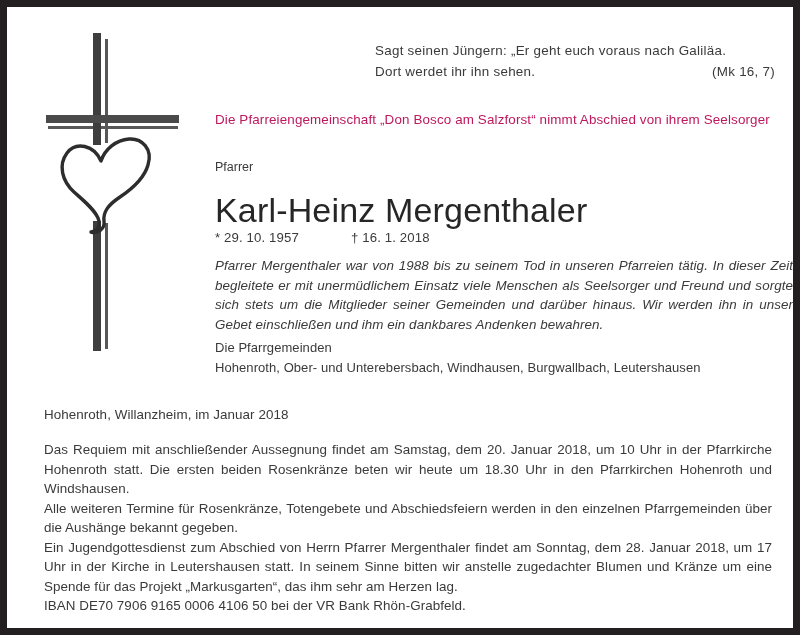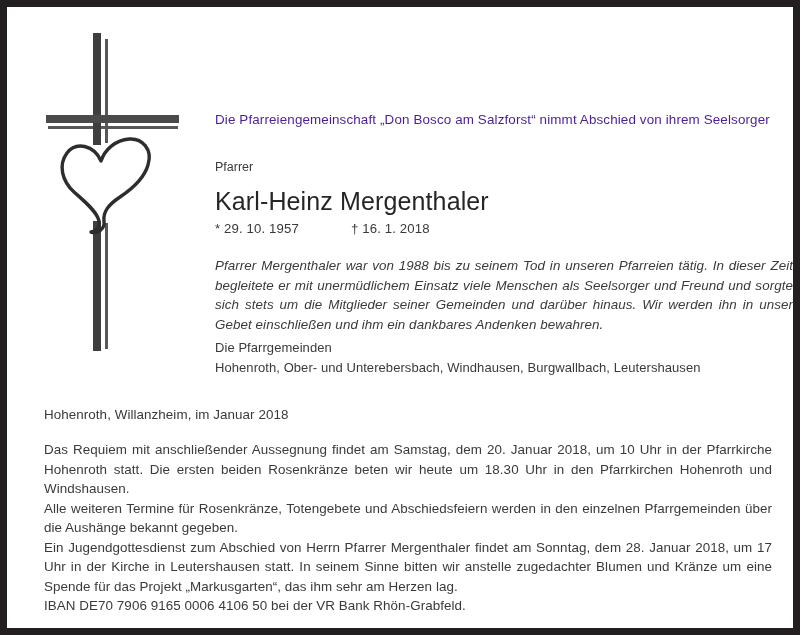--- a/index.html
+++ b/index.html
@@ -74,42 +74,42 @@
     float: right;
   }
 
   .congregation {
     position: absolute;
     left: 208px;
     top: 103px;
     width: 580px;
     font-size: 13.4px;
     line-height: 20px;
-    color: #4c1d95;
+    color: #be185d;
     letter-spacing: 0.01em;
   }
 
   .title-block {
     position: absolute;
     left: 208px;
     top: 152px;
     width: 568px;
     text-align: left;
   }
   .title-role {
     font-size: 12.5px;
     color: #3a3a3a;
     line-height: 16px;
   }
   .title-name {
-    font-size: 25px;
+    font-size: 34px;
     color: #262626;
     line-height: 40px;
     letter-spacing: 0.005em;
-    margin-top: 6px;
+    margin-top: 15px;
     white-space: nowrap;
   }
   .title-dates {
     font-size: 13.2px;
     color: #3a3a3a;
     letter-spacing: 0.01em;
   }
   .title-dates .born { margin-right: 52px; }
 
   .tribute {
@@ -201,20 +201,27 @@
                  C 52 172, 62 180, 66 189
                  C 69 196, 66 202, 59 203
                  C 66 205, 73 200, 72 192
                  C 71 183, 76 176, 88 168
                  C 100 160, 112 150, 116 136
                  C 121 120, 110 109, 97 110
                  C 84 111, 73 120, 69 132 Z" fill="none" stroke="#2d2d2d" stroke-width="3.4" stroke-linejoin="round" stroke-linecap="round"></path>
       </svg>
     </div>
 
+    <div class="scripture">
+      <div>Sagt seinen Jüngern: „Er geht euch voraus nach Galiläa.</div>
+      <div>
+        <span class="ref">(Mk 16, 7)</span>
+        <span>Dort werdet ihr ihn sehen.</span>
+      </div>
+    </div>
 
     <div class="congregation">Die Pfarreiengemeinschaft „Don Bosco am Salzforst“ nimmt Abschied von ihrem Seelsorger</div>
 
     <div class="title-block">
       <div class="title-role">Pfarrer</div>
       <div class="title-name">Karl-Heinz Mergenthaler</div>
       <div class="title-dates">
         <span class="born">* 29. 10. 1957</span><span class="died">† 16. 1. 2018</span>
       </div>
     </div>

